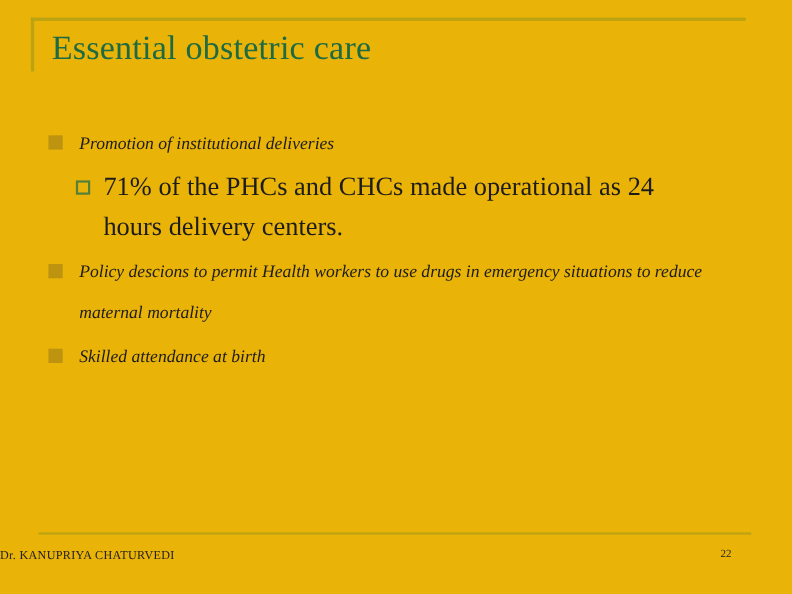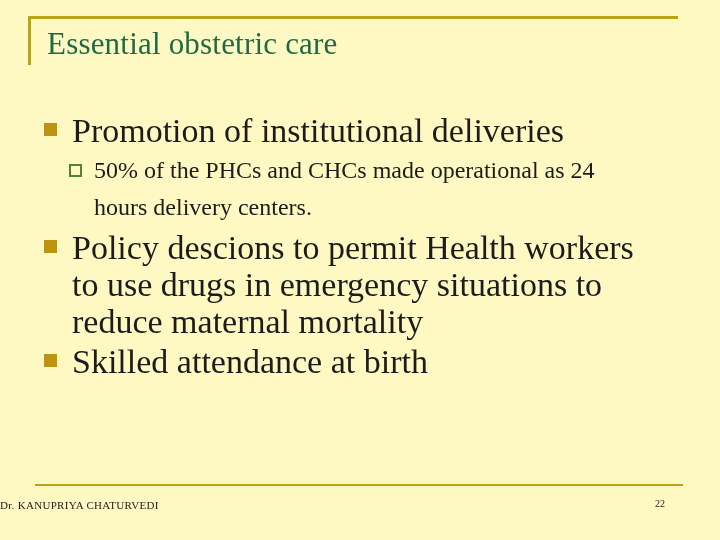--- a/index.html
+++ b/index.html
@@ -4,21 +4,21 @@
 <style>
   html, body {
     margin: 0;
     padding: 0;
     background: #555;
   }
   .slide {
     position: relative;
     width: 720px;
     height: 540px;
-    background: #fef9c3;
+    background: #eab308;
     overflow: hidden;
     font-family: "Liberation Serif", "DejaVu Serif", serif;
     color: #1c1c1c;
   }
   
   .top-rule {
     position: absolute;
     left: 28px;
     top: 16px;
     width: 650px;
@@ -48,23 +48,24 @@
     position: absolute;
     left: 44px;
     top: 112px;
     width: 620px;
   }
   .bullet-row {
     display: flex;
     align-items: flex-start;
   }
   .bullet-row.level1 {
-    font-size: 34px;
+    font-size: 16px;
     line-height: 37px;
     margin-bottom: 3px;
+    font-style: italic;
   }
   .bullet-row.level2 {
     margin-left: 25px;
     font-size: 24px;
     line-height: 37px;
     margin-bottom: 3px;
   }
   .marker-l1 {
     flex: 0 0 auto;
     width: 13px;
@@ -126,21 +127,21 @@
 
   <div class="body-text">
 
     <div class="bullet-row level1">
       <span class="marker-l1"></span>
       <span class="bullet-text">Promotion of institutional deliveries</span>
     </div>
 
     <div class="bullet-row level2">
       <span class="marker-l2"></span>
-      <span class="bullet-text">50% of the PHCs and CHCs made operational as 24 hours delivery centers.</span>
+      <span class="bullet-text">71% of the PHCs and CHCs made operational as 24 hours delivery centers.</span>
     </div>
 
     <div class="bullet-row level1">
       <span class="marker-l1"></span>
       <span class="bullet-text">Policy descions to permit Health workers to use drugs in emergency situations to reduce maternal mortality</span>
     </div>
 
     <div class="bullet-row level1">
       <span class="marker-l1"></span>
       <span class="bullet-text">Skilled attendance at birth</span>

